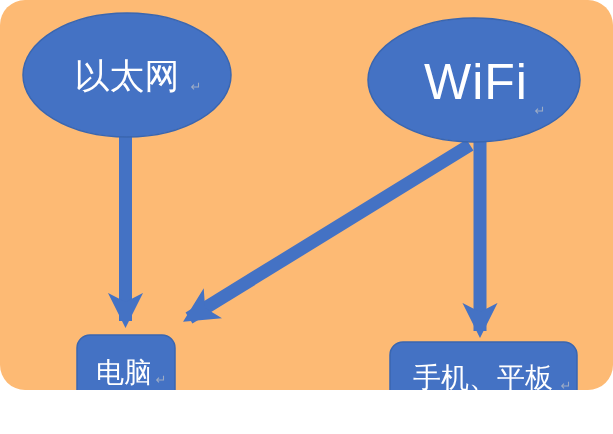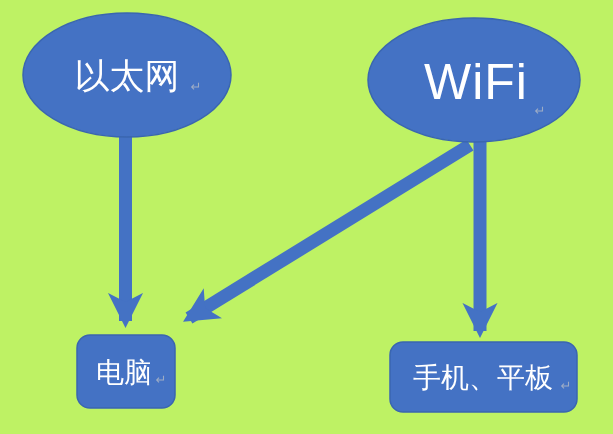--- a/index.html
+++ b/index.html
@@ -4,23 +4,24 @@
 <style>
   html, body {
     margin: 0;
     padding: 0;
     background: #ffffff;
     font-family: "Liberation Sans", sans-serif;
   }
   .canvas {
     position: relative;
     width: 613px;
-    height: 434px;
-    background: #bef264;
+    height: 390px;
+    background: #fdba74;
     overflow: hidden;
+    border-radius: 25px;
   }
   svg { display: block; }
   .node-label {
     font-family: "Liberation Sans", sans-serif;
     text-anchor: middle;
     dominant-baseline: middle;
   }
   .ellipse-label-cn { font-size: 35px; }
   .ellipse-label-en { font-size: 50px; font-weight: 500; letter-spacing: 1px; }
   .box-label { font-size: 28px; }

